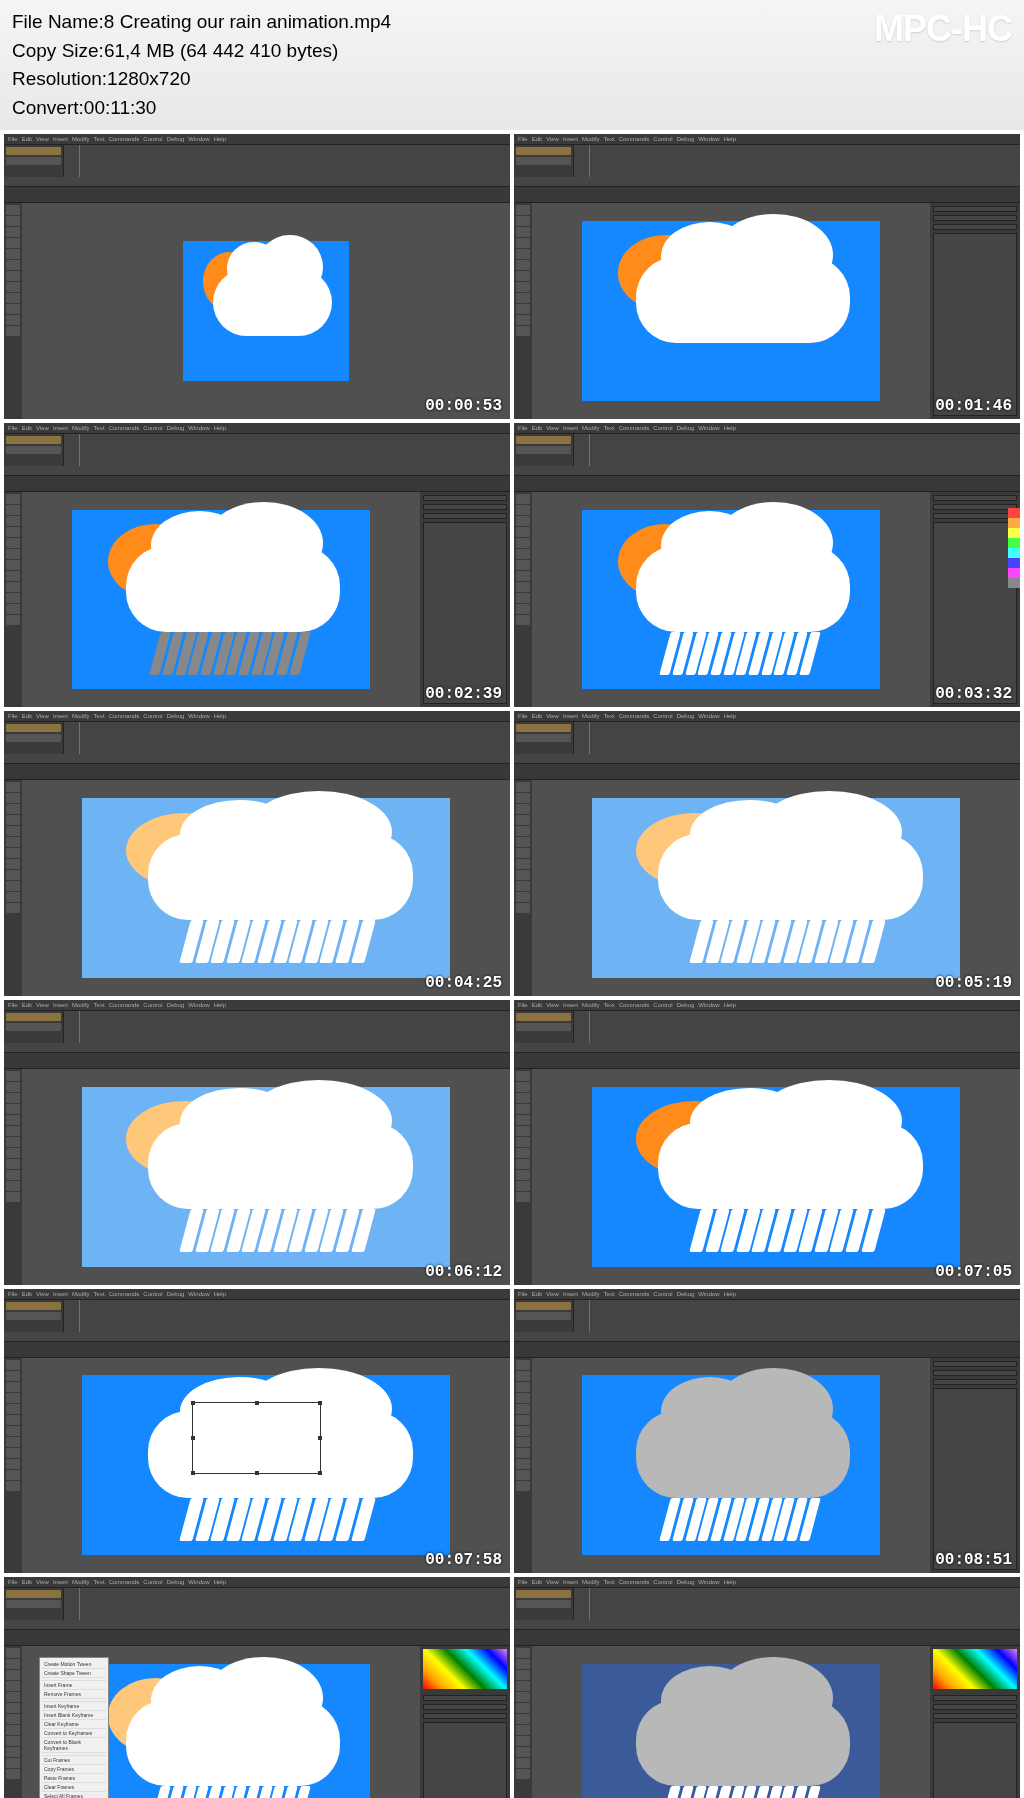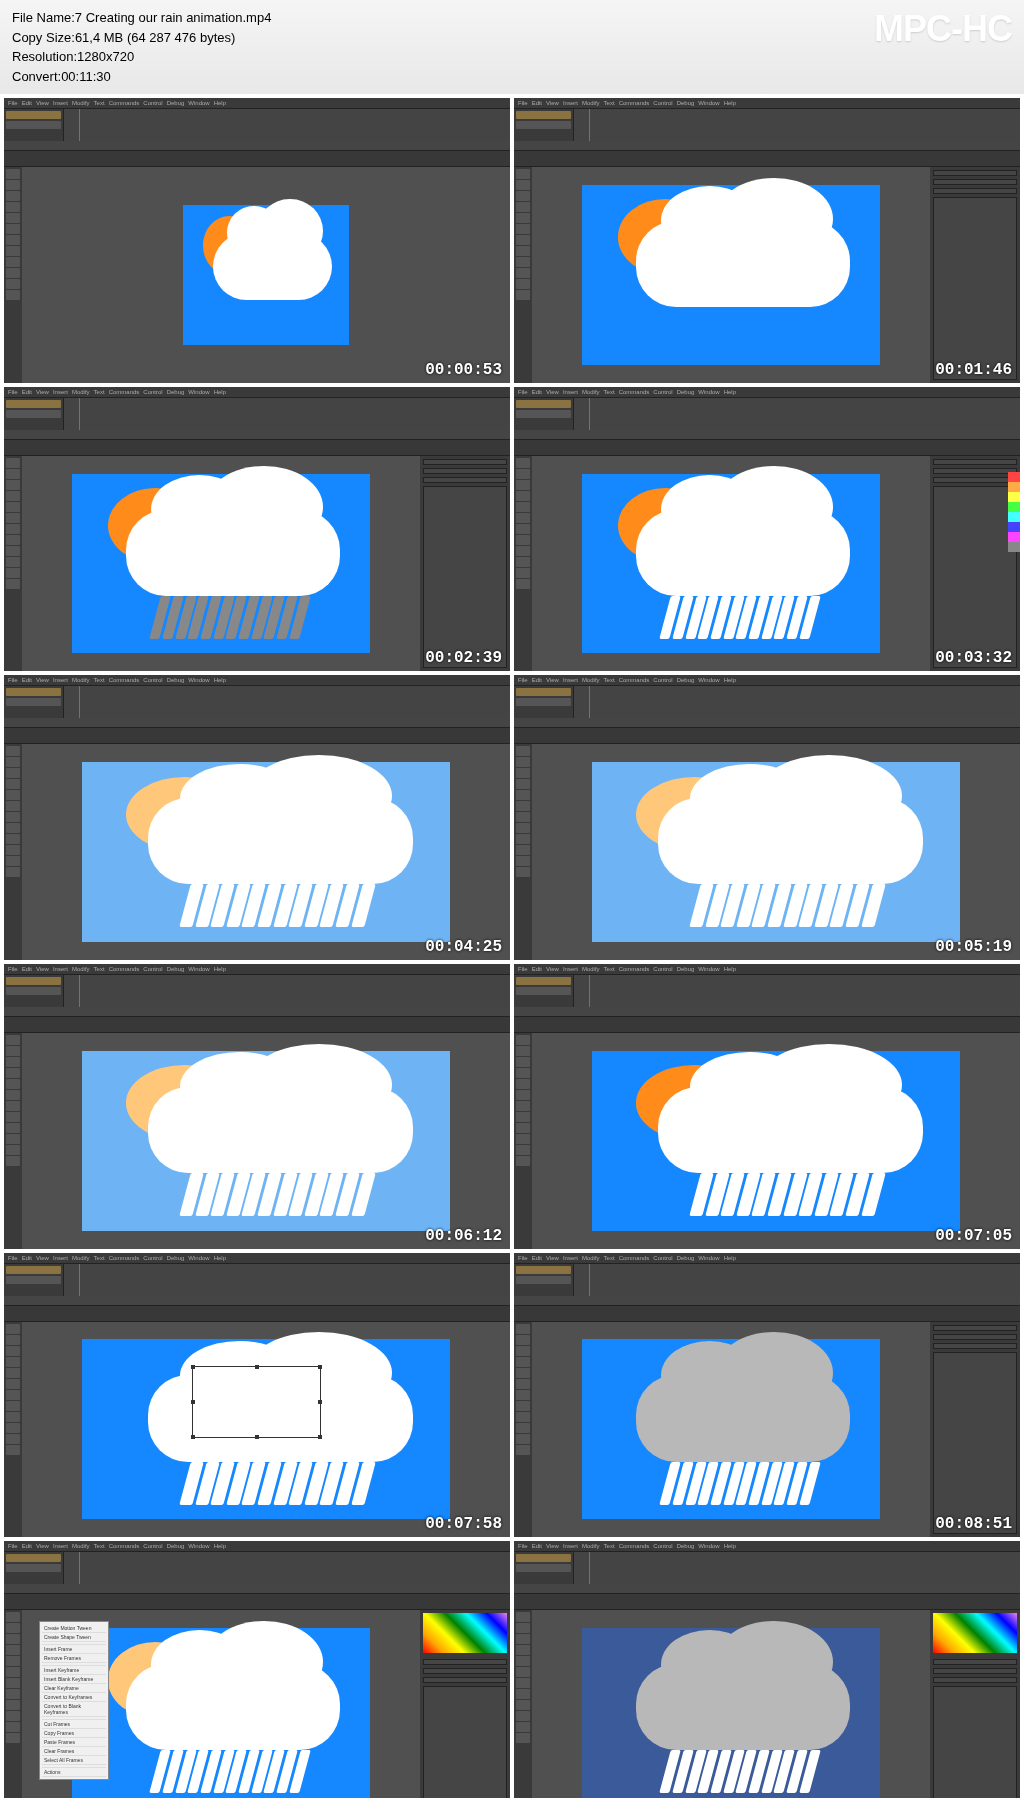--- a/index.html
+++ b/index.html
@@ -1,18 +1,18 @@
 <!DOCTYPE html>
 <html><head>
 <meta charset="utf-8">
 <style>
 *{margin:0;padding:0;box-sizing:border-box}
 body{font-family:Arial,sans-serif;background:#fff;width:1024px}
 .header{background:linear-gradient(to bottom,#f5f5f5,#e8e8e8);padding:8px 12px;display:flex;justify-content:space-between;align-items:flex-start}
-.meta{font-size:13px;line-height:1.5;color:#000}
+.meta{font-size:19px;line-height:1.5;color:#000}
 .meta-row{display:flex}
 .meta-label{font-weight:normal}
 .logo{font-size:36px;font-weight:bold;color:#fff;text-shadow:0 1px 2px rgba(0,0,0,0.15);font-family:'Segoe UI',Arial,sans-serif;letter-spacing:-1px}
 .grid{display:grid;grid-template-columns:1fr 1fr;gap:4px;padding:4px;background:#fff}
 .thumb{position:relative;background:#d946ef;aspect-ratio:1280/720;overflow:hidden}
 .app-ui{width:100%;height:100%;display:flex;flex-direction:column}
 .menubar{background:#3a3a3a;color:#aaa;font-size:6px;padding:2px 4px;display:flex;gap:4px;border-bottom:1px solid #222}
 .menubar span{white-space:nowrap}
 .panel-area{flex:0 0 58px;background:#454545;border-bottom:1px solid #222;position:relative}
 .timeline{position:absolute;top:0;left:0;right:0;height:32px;background:#3a3a3a;display:flex}
@@ -52,25 +52,25 @@
 .color-swatch span{flex:1}
 .color-picker{width:100%;height:40px;background:linear-gradient(45deg,red,orange,yellow,green,cyan,blue,violet);margin-bottom:3px}
 </style>
 </head>
 <body>
 
 <div class="header">
   <div class="meta">
     <div class="meta-row">
         <span class="meta-label">File Name: </span>
-        <span>7 Creating our rain animation.mp4</span>
+        <span>8 Creating our rain animation.mp4</span>
       </div>
     <div class="meta-row">
         <span class="meta-label">Copy Size: </span>
-        <span>61,4 MB (64 287 476 bytes)</span>
+        <span>61,4 MB (64 442 410 bytes)</span>
       </div>
     <div class="meta-row">
         <span class="meta-label">Resolution: </span>
         <span>1280x720</span>
       </div>
     <div class="meta-row">
         <span class="meta-label">Convert: </span>
         <span>00:11:30</span>
       </div>
   </div>

